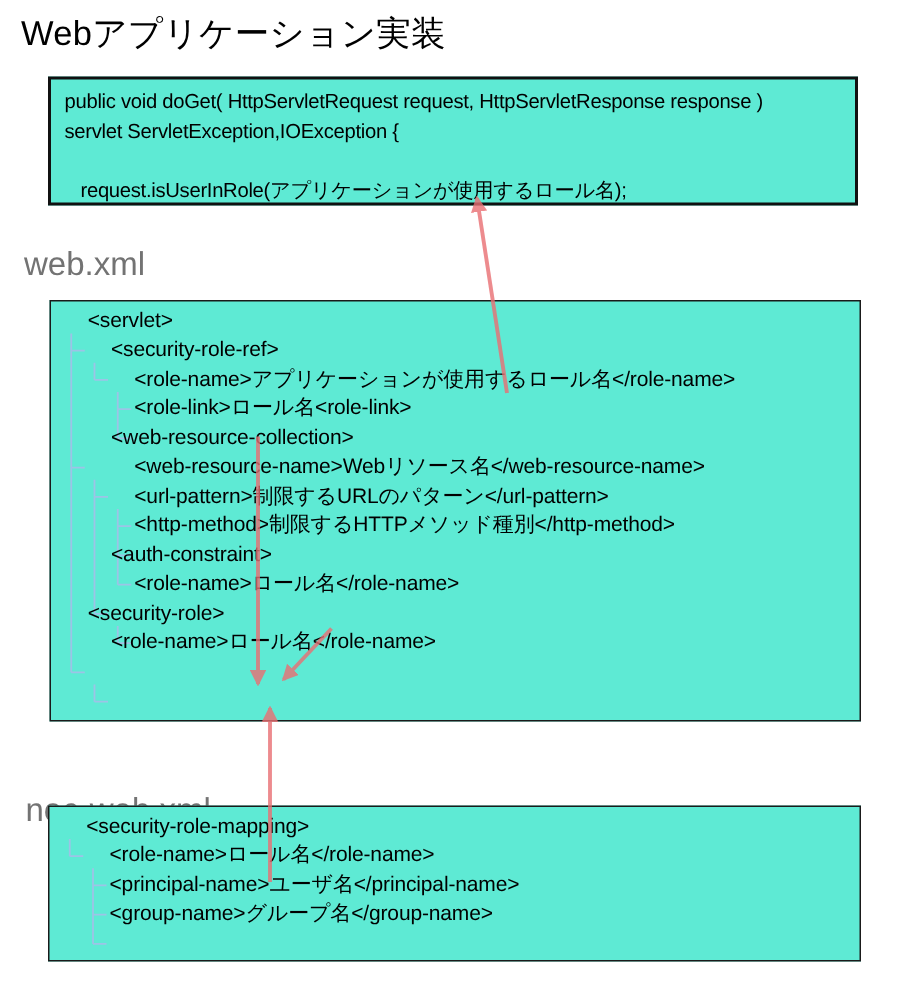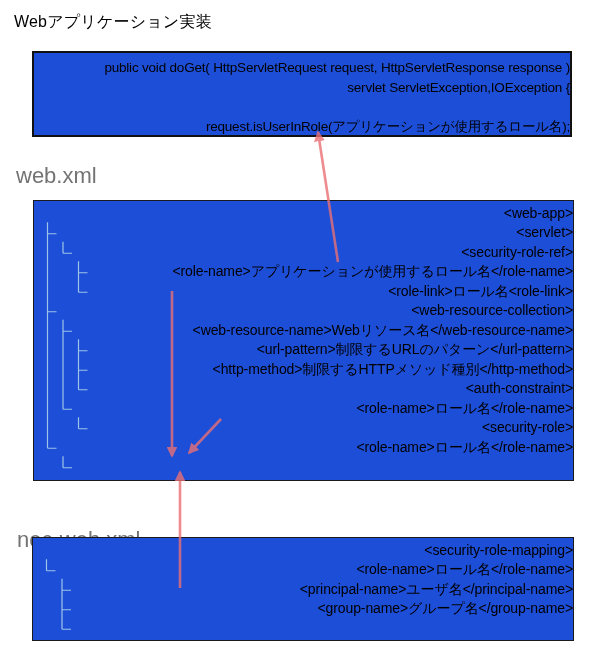--- a/index.html
+++ b/index.html
@@ -1,30 +1,30 @@
 <!DOCTYPE html>
 <html><head>
 <meta charset="utf-8">
 <style>
   html,body{margin:0;padding:0;}
   body{
     width:602px;height:670px;position:relative;background:#ffffff;
     font-family:"Liberation Sans", sans-serif;color:#000;overflow:hidden;
   }
   .page-title{
-    position:absolute;left:14px;top:8px;font-size:16px;line-height:28px;
+    position:absolute;left:14px;top:8px;font-size:23px;line-height:28px;
     color:#000;letter-spacing:0.2px;
   }
   .section-label{
     position:absolute;font-size:22px;line-height:26px;color:#737373;
   }
   .label-webxml{left:16px;top:163px;}
   .label-necwebxml{left:17px;top:527px;}
   .box{
-    position:absolute;background:#1d4ed8;box-sizing:border-box;text-align:right;
+    position:absolute;background:#5eead4;box-sizing:border-box;
   }
   .code-box{
     left:32px;top:51px;width:540px;height:86px;border:2px solid #111;
     padding-top:5px;
   }
   .code-line{
     white-space:pre;font-size:13.5px;line-height:19.5px;height:19.5px;
     padding-left:9px;letter-spacing:-0.2px;
   }
   .tree-box{border:1.5px solid #1a1a1a;padding-top:2.5px;}
@@ -54,21 +54,20 @@
     <div class="code-line">servlet ServletException,IOException {</div>
     <div class="code-line"></div>
     <div class="code-line">   request.isUserInRole(アプリケーションが使用するロール名);</div>
   </div>
 
 <div class="section-label label-webxml">web.xml</div>
 <div class="box tree-box webxml-box">
   <svg class="tree-lines" width="538" height="278">
       <path d="M13.5,21.25 V247.25 M13.5,32.75 H22.5 M13.5,110.75 H22.5 M13.5,247.25 H22.5 M29,40.75 V52.25 M29,52.25 H38 M44.5,60.25 V91.25 M44.5,71.75 H53.5 M44.5,91.25 H53.5 M29,118.75 V208.25 M29,130.25 H38 M29,208.25 H38 M44.5,138.25 V188.75 M44.5,149.75 H53.5 M44.5,169.25 H53.5 M44.5,188.75 H53.5 M44.5,216.25 V227.75 M44.5,227.75 H53.5 M29,255.25 V266.75 M29,266.75 H38 " stroke="#9dc3e6"></path>
     </svg>
-<div class="tree-row" style="padding-left: 9px;">&lt;web-app&gt;</div>
     <div class="tree-row" style="padding-left: 24.5px;">&lt;servlet&gt;</div>
     <div class="tree-row" style="padding-left: 40px;">&lt;security-role-ref&gt;</div>
     <div class="tree-row" style="padding-left: 55.5px;">&lt;role-name&gt;アプリケーションが使用するロール名&lt;/role-name&gt;</div>
     <div class="tree-row" style="padding-left: 55.5px;">&lt;role-link&gt;ロール名&lt;role-link&gt;</div>
     <div class="tree-row" style="padding-left: 40px;">&lt;web-resource-collection&gt;</div>
     <div class="tree-row" style="padding-left: 55.5px;">&lt;web-resource-name&gt;Webリソース名&lt;/web-resource-name&gt;</div>
     <div class="tree-row" style="padding-left: 55.5px;">&lt;url-pattern&gt;制限するURLのパターン&lt;/url-pattern&gt;</div>
     <div class="tree-row" style="padding-left: 55.5px;">&lt;http-method&gt;制限するHTTPメソッド種別&lt;/http-method&gt;</div>
     <div class="tree-row" style="padding-left: 40px;">&lt;auth-constraint&gt;</div>
     <div class="tree-row" style="padding-left: 55.5px;">&lt;role-name&gt;ロール名&lt;/role-name&gt;</div>

